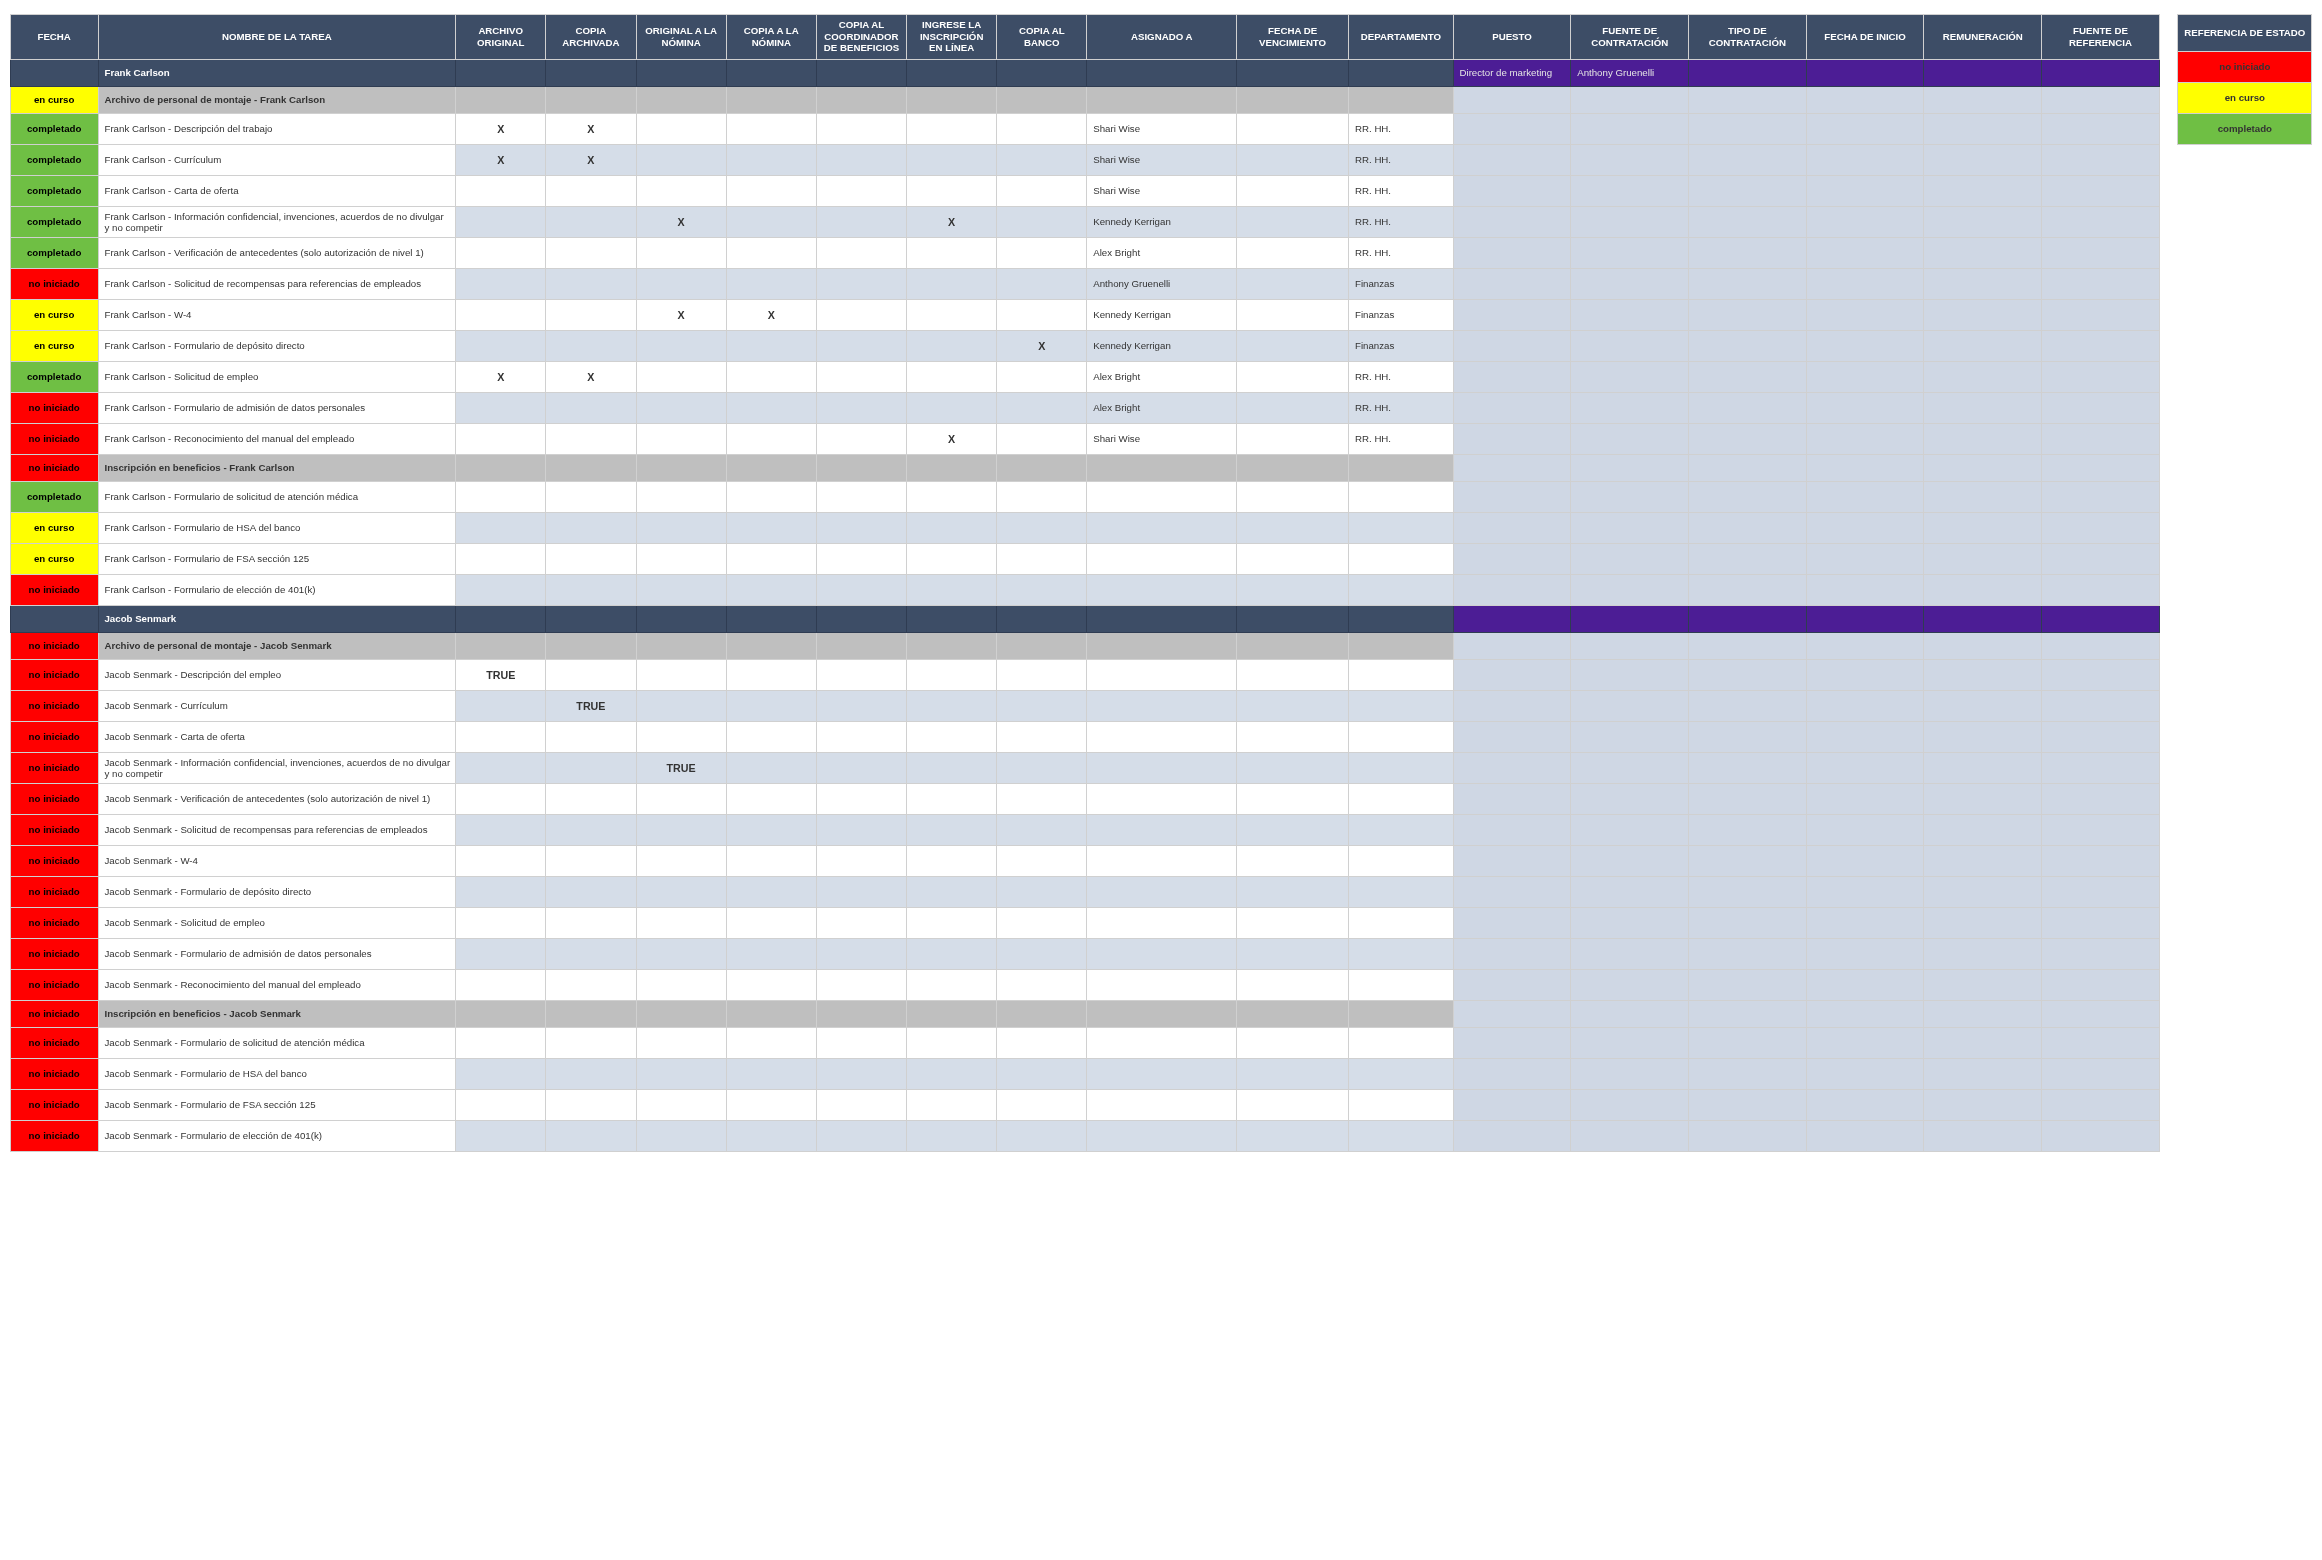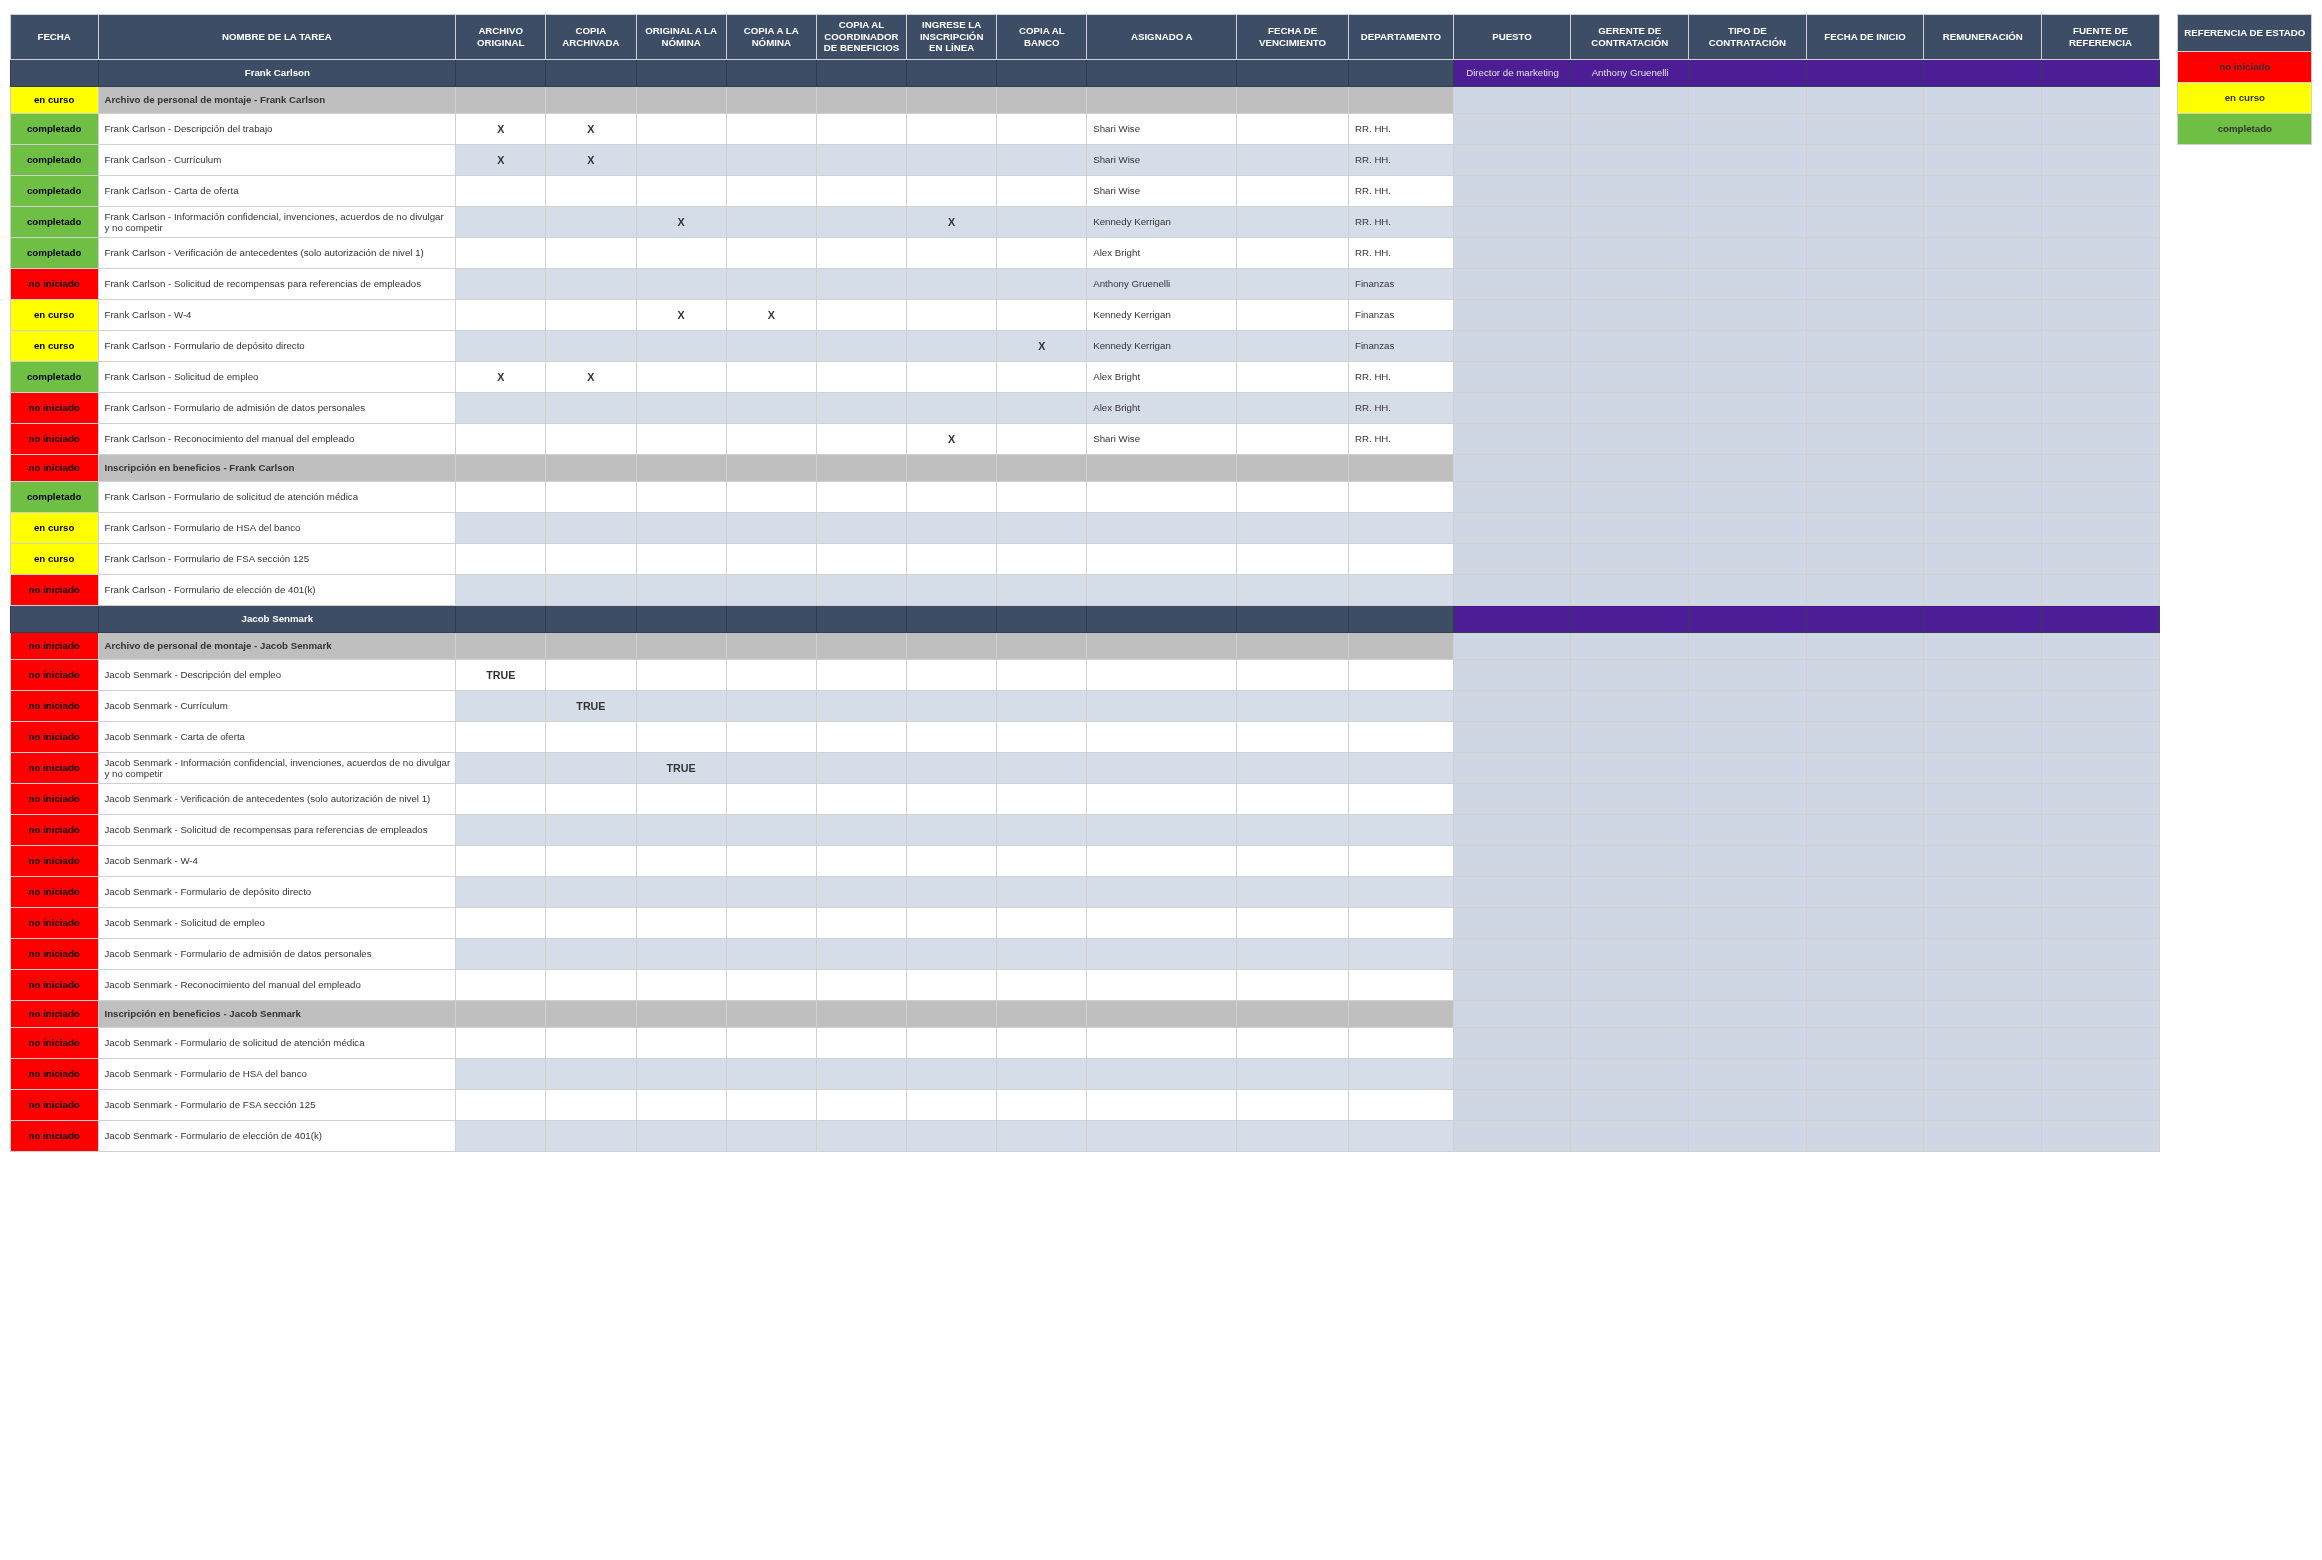--- a/index.html
+++ b/index.html
@@ -34,21 +34,21 @@
   td.status{font-size:9.7px;font-weight:700;text-align:center;height:31px;}
   td.status.no-iniciado{background:var(--status-red);color:#000;}
   td.status.en-curso{background:var(--status-yellow);color:#000;}
   td.status.completado{background:var(--status-green);color:#000;}
   td.task{font-size:9.7px;text-align:left;padding-left:5.8px;}
   td.xcell{text-align:center;font-weight:700;font-size:10.7px;}
   td.assigned,td.dept,td.right{font-size:9.7px;text-align:left;padding-left:5.8px;}
   tr.alt td.xcell,tr.alt td.assigned,tr.alt td.due,tr.alt td.dept{background:var(--alt-bg);}
   tr.plain td.xcell,tr.plain td.assigned,tr.plain td.due,tr.plain td.dept{background:var(--row-bg);}
   tr td.right{background:var(--right-bg);}
-  tr.person td{background:var(--band-dark);color:#fff;font-weight:700;height:27px;border-color:#2f3c52;text-align:center;}
+  tr.person td{background:var(--band-dark);color:#fff;font-weight:700;height:27px;border-color:#2f3c52;}
   tr.person td.right{background:#4c1d95;color:#e4e4e4;font-weight:400;}
   tr.section td{background:var(--band-gray);font-weight:700;height:27px;}
   tr.section td.right{background:var(--right-bg);}
   tr.section td.xcell,tr.section td.assigned,tr.section td.due,tr.section td.dept{background:var(--band-gray);}
   
   .legend{border-collapse:collapse;}
   .legend th{height:37px;width:136px;}
   .legend td{height:31px;text-align:center;font-size:9.7px;font-weight:700;}
   .legend td.no-iniciado{background:var(--status-red);}
   .legend td.en-curso{background:var(--status-yellow);}
@@ -88,21 +88,21 @@
             <th>COPIA ARCHIVADA</th>
             <th>ORIGINAL A LA NÓMINA</th>
             <th>COPIA A LA NÓMINA</th>
             <th>COPIA AL COORDINADOR DE BENEFICIOS</th>
             <th>INGRESE LA INSCRIPCIÓN EN LÍNEA</th>
             <th>COPIA AL BANCO</th>
             <th>ASIGNADO A</th>
             <th>FECHA DE VENCIMIENTO</th>
             <th>DEPARTAMENTO</th>
             <th>PUESTO</th>
-            <th>GERENTE DE CONTRATACIÓN</th>
+            <th>FUENTE DE CONTRATACIÓN</th>
             <th>TIPO DE CONTRATACIÓN</th>
             <th>FECHA DE INICIO</th>
             <th>REMUNERACIÓN</th>
             <th>FUENTE DE REFERENCIA</th>
           </tr>
       </thead>
       <tbody id="tbody">
           <tr class="person">
             <td class="status"></td>
             <td class="task">Frank Carlson</td>

